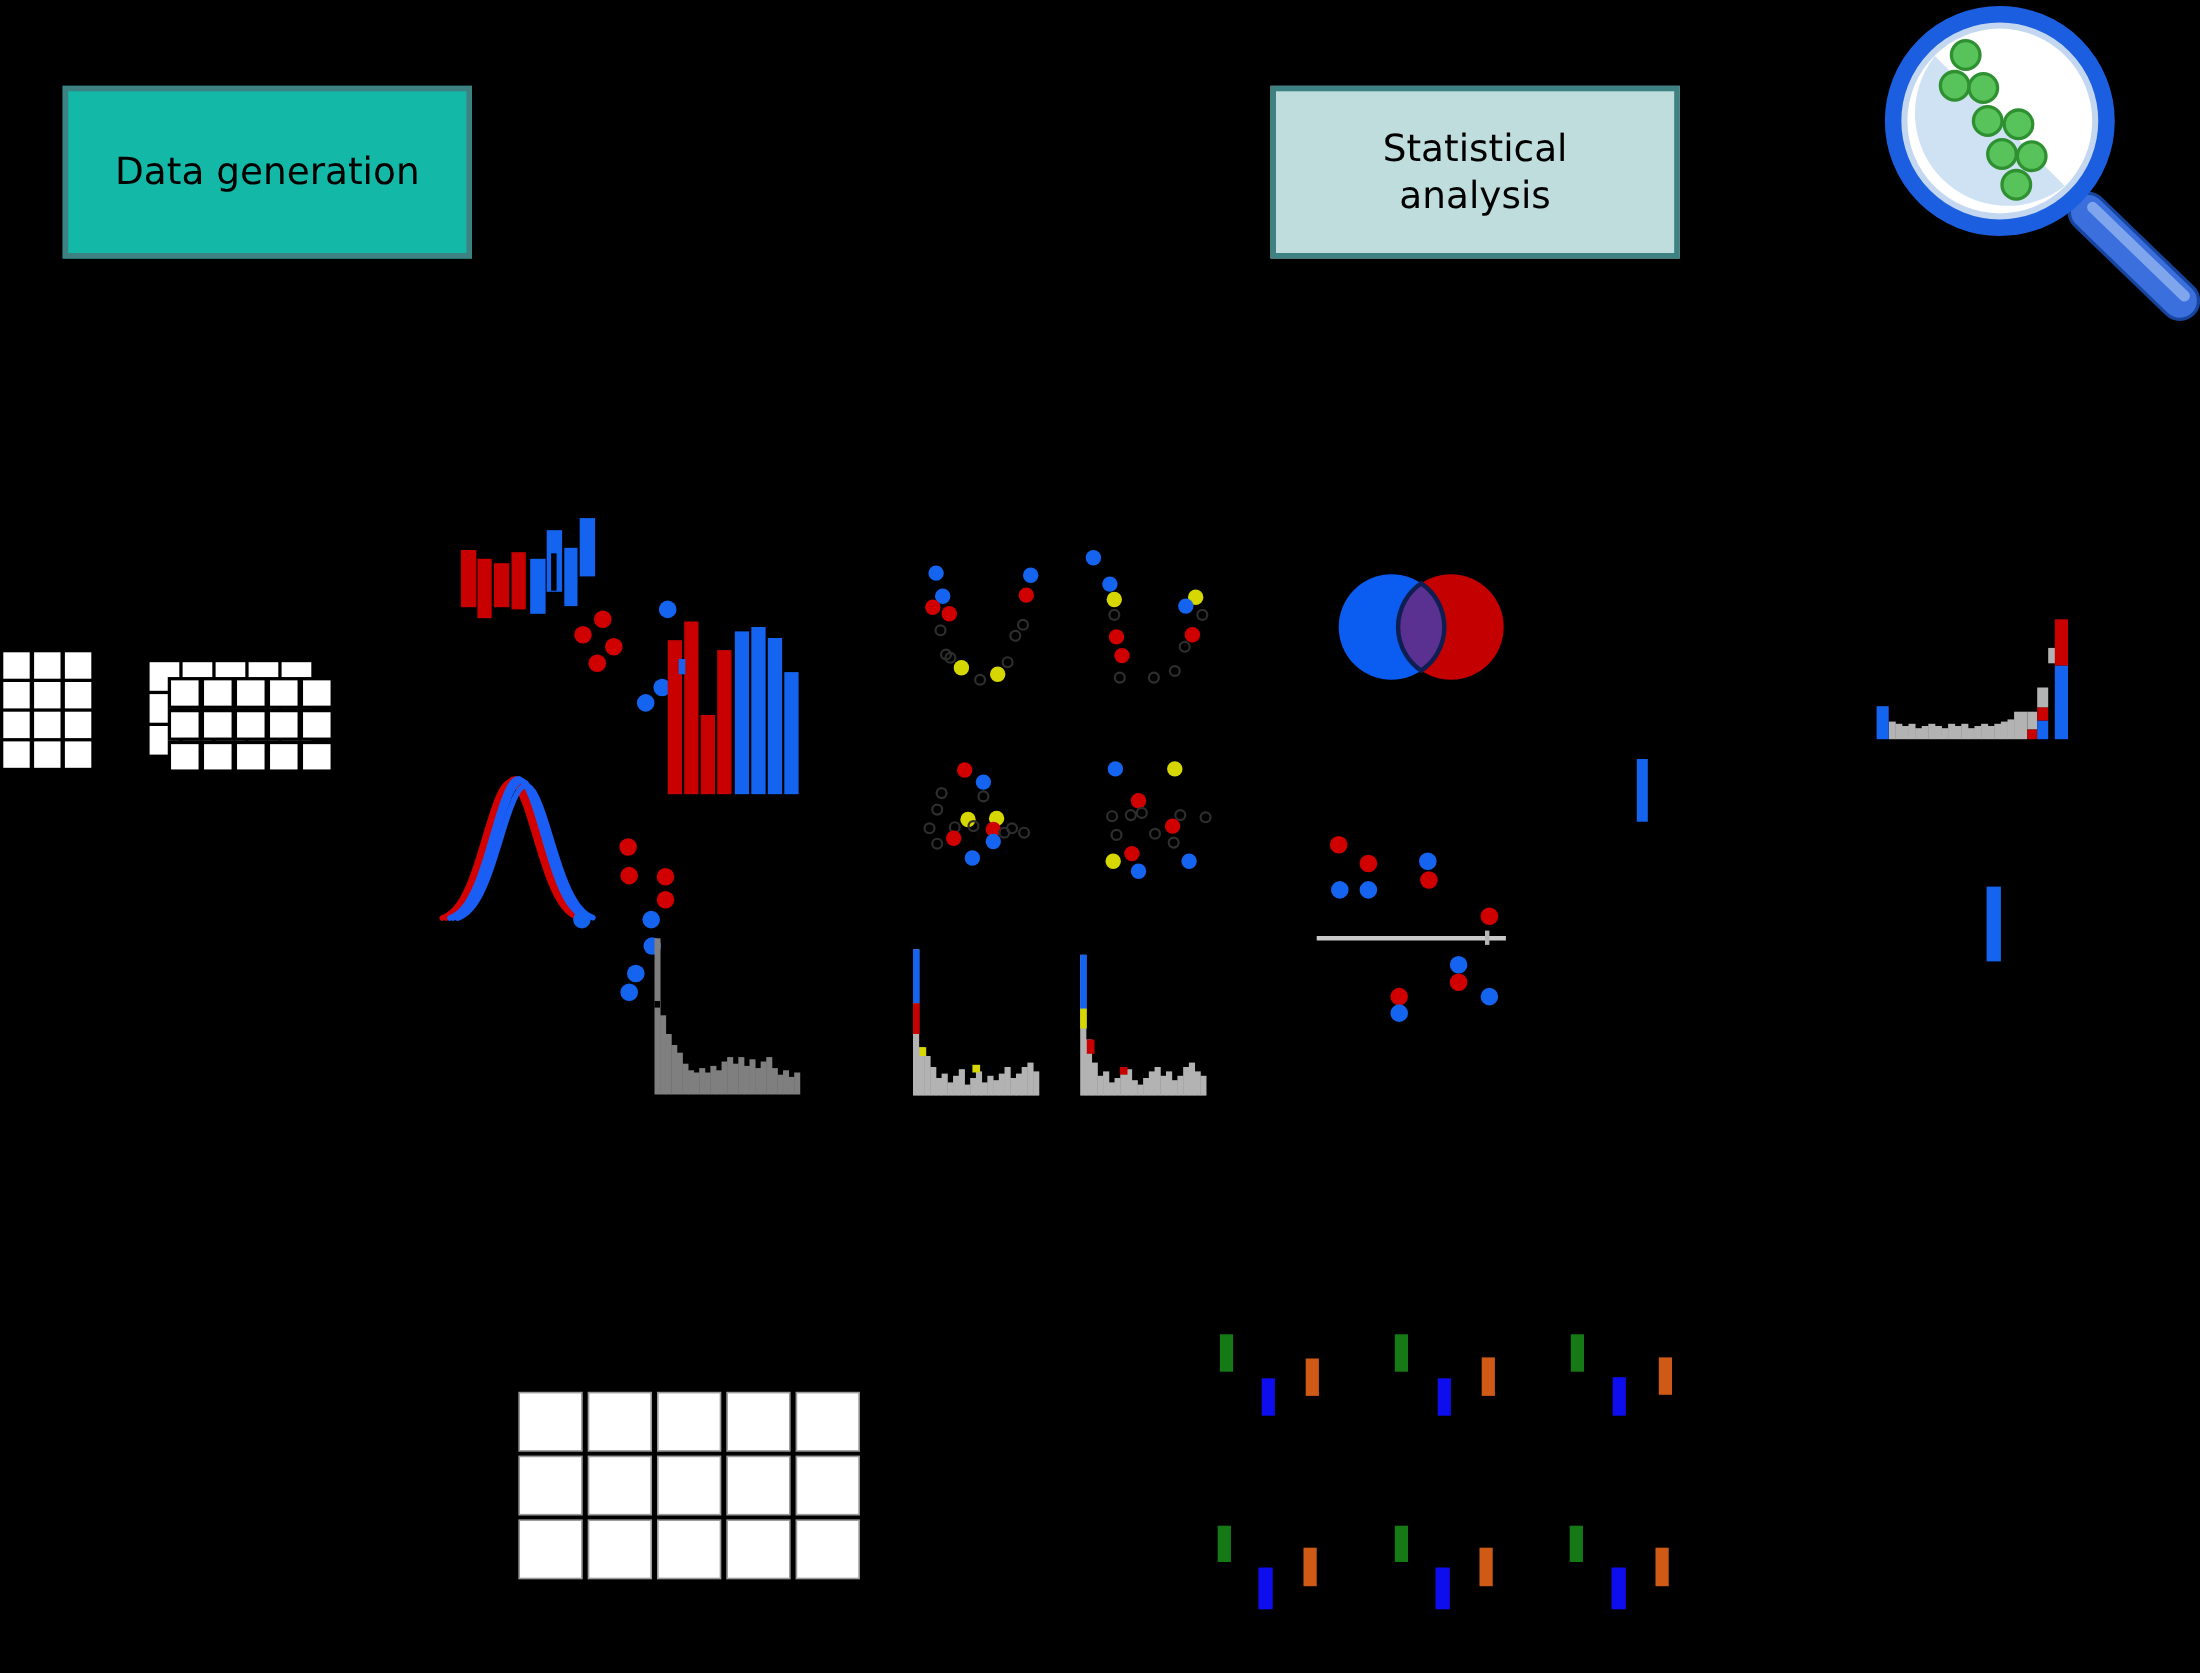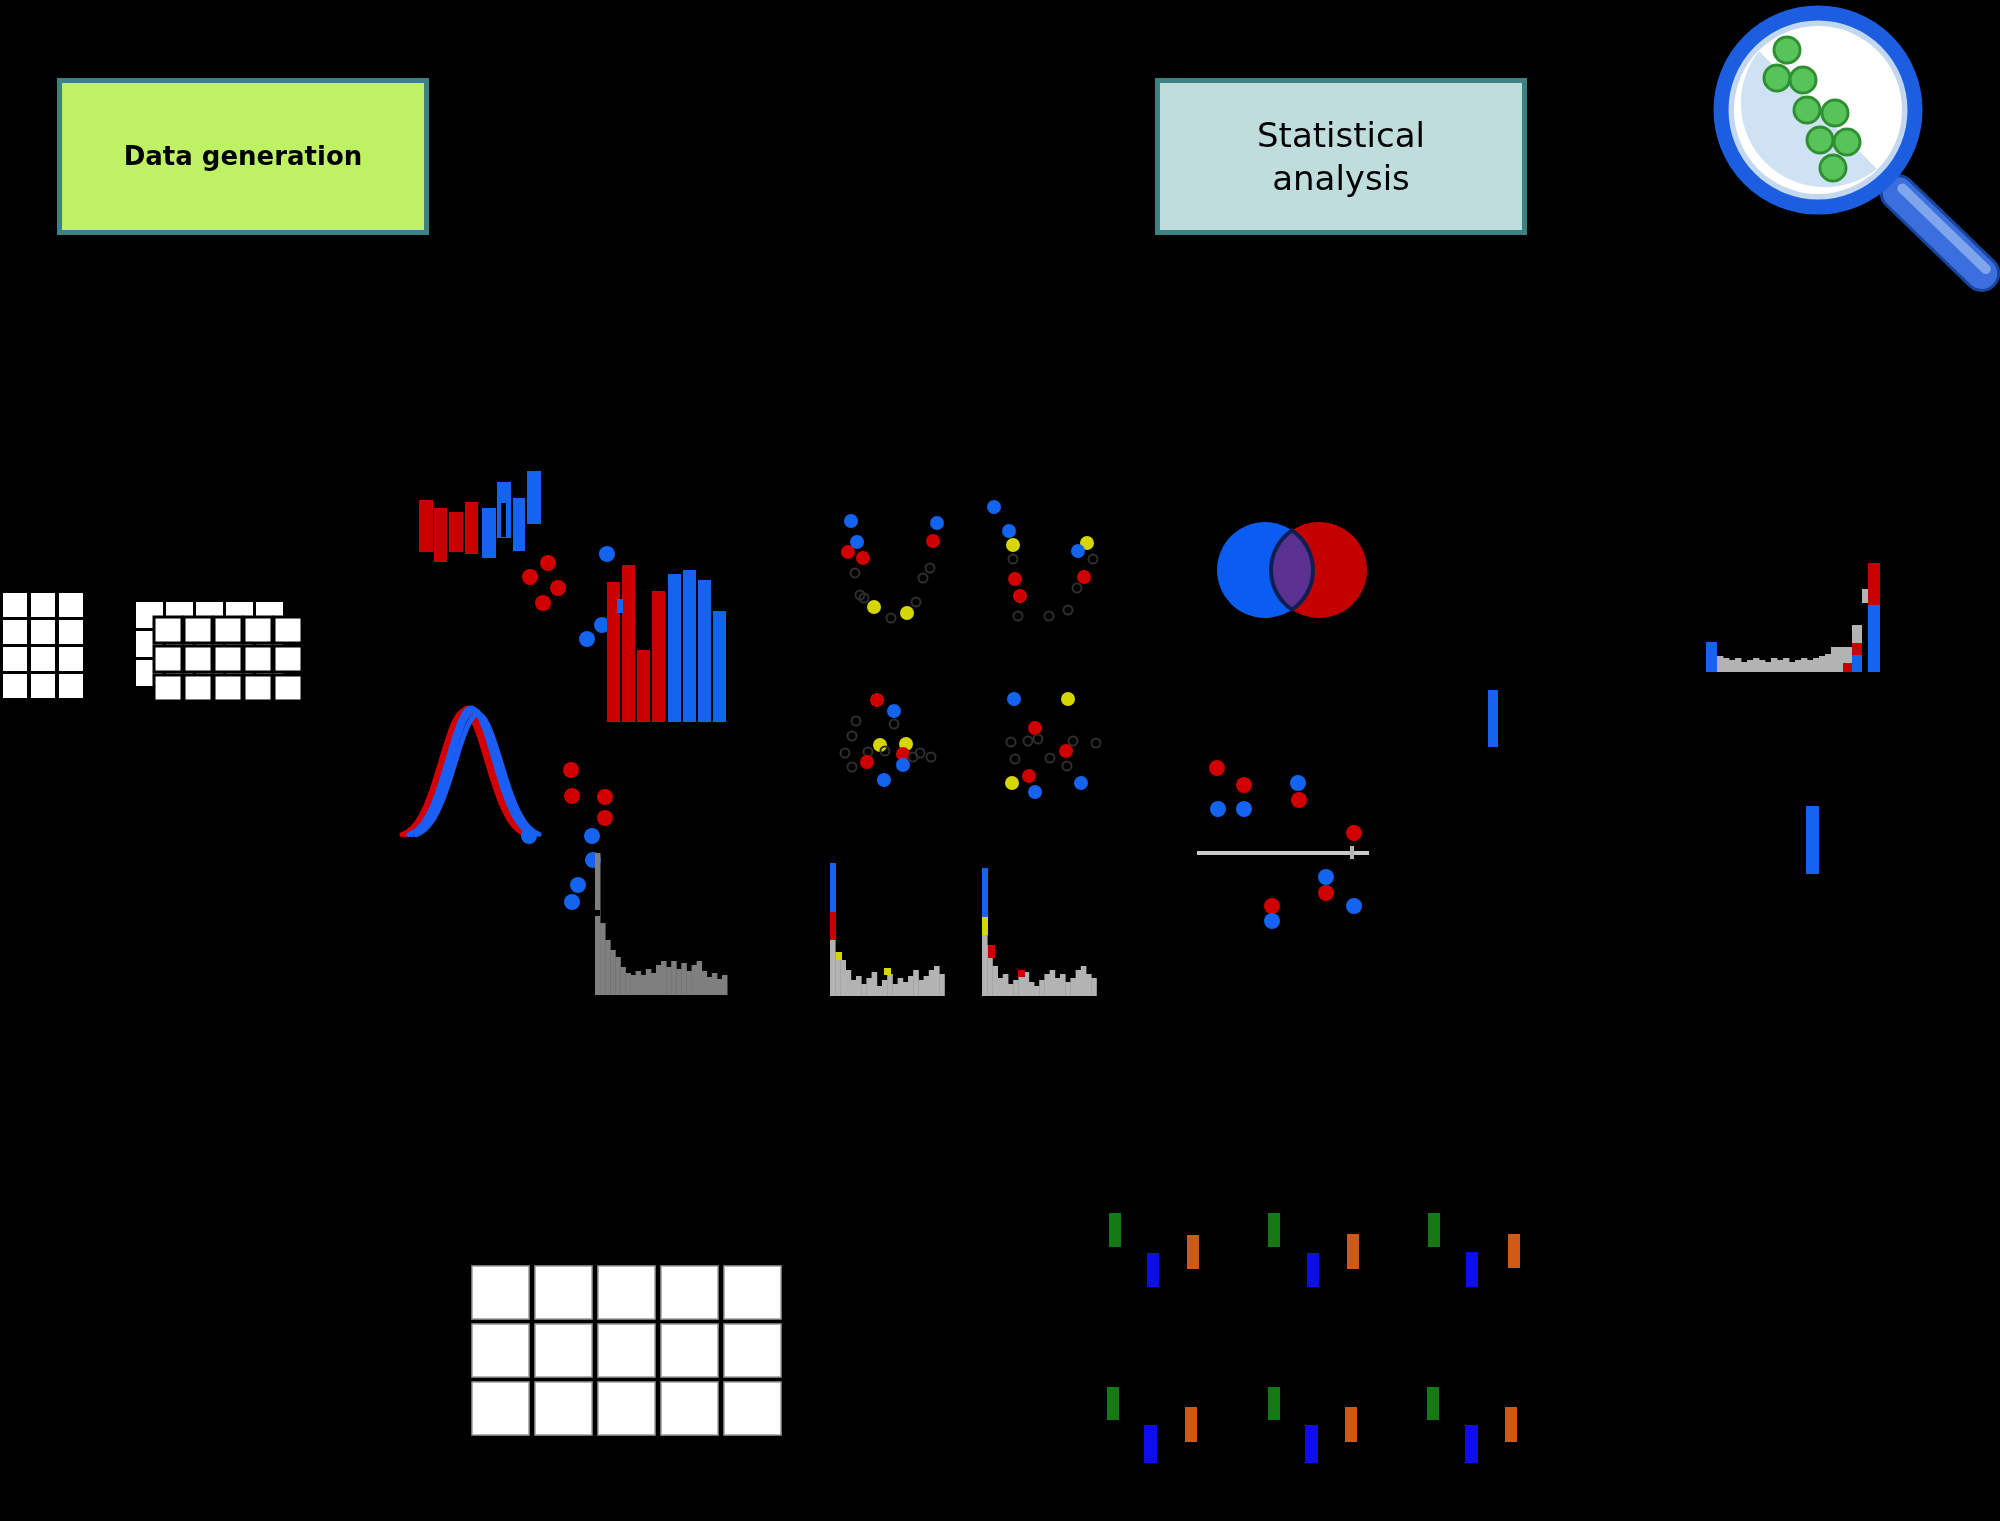--- a/index.html
+++ b/index.html
@@ -7,21 +7,21 @@
           font-family:"DejaVu Sans","Liberation Sans",sans-serif;}
   .flow-box{position:absolute;display:flex;align-items:center;justify-content:center;
             text-align:center;box-sizing:border-box;line-height:1.25;}
   .flow-box span{display:block;padding:0 28px;}
   #fig{position:absolute;left:0;top:0;}
 </style>
 </head>
 <body>
 
 <div class="canvas">
-  <div class="flow-box" id="box-0" style="left: 57px; top: 78px; width: 372px; height: 157px; background: #bef264; border: 5px solid rgb(62, 129, 131); color: rgb(0, 0, 0); font-size: 26px; font-weight: bold;">
+  <div class="flow-box" id="box-0" style="left: 57px; top: 78px; width: 372px; height: 157px; background: #14b8a6; border: 5px solid rgb(62, 129, 131); color: rgb(0, 0, 0); font-size: 34px;">
     <span>Data generation</span>
   </div>
   <div class="flow-box" id="box-2" style="left: 1155px; top: 78px; width: 372px; height: 157px; background: rgb(190, 221, 220); border: 5px solid rgb(62, 129, 131); color: rgb(0, 0, 0); font-size: 34px; text-align: center;">
     <span>Statistical analysis</span>
   </div>
   <svg id="fig" width="2000" height="1521" viewBox="0 0 2000 1521">
       <g>
         <rect x="0" y="-17" width="150" height="34" rx="17" fill="#3b6fdd" stroke="#17459e" stroke-width="3" transform="translate(1886,181) rotate(44)"></rect>
         <rect x="12" y="-11" width="126" height="10" rx="5" fill="#7fa6ec" transform="translate(1886,181) rotate(44)"></rect>
         <circle cx="1818" cy="110" r="97" fill="#c3d8f0" stroke="#1b5fe0" stroke-width="15"></circle>

